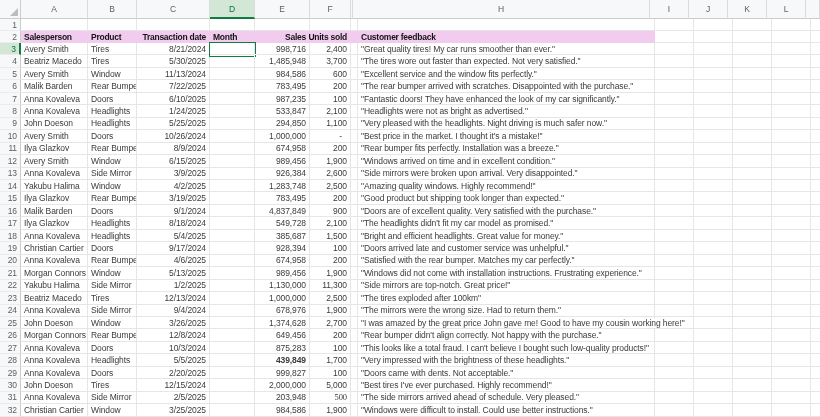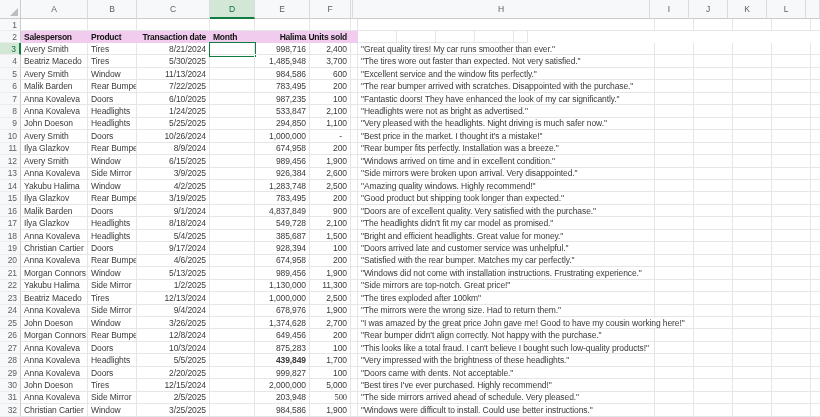--- a/index.html
+++ b/index.html
@@ -95,26 +95,29 @@
         <div class="cell pink" style="width: 49px;">
           <span class="txt">Product</span>
         </div>
         <div class="cell right pink" style="width: 73px;">
           <span class="txt">Transaction date</span>
         </div>
         <div class="cell pink" style="width: 45px;">
           <span class="txt">Month</span>
         </div>
         <div class="cell right pink" style="width: 55px;">
-          <span class="txt">Halima</span>
+          <span class="txt">Sales</span>
         </div>
         <div class="cell right pink" style="width: 41px;">
           <span class="txt">Units sold</span>
         </div>
         <div class="cell pink" style="width: 2px;"></div>
+        <div class="cell pink" style="width: 297px;">
+          <span class="txt">Customer feedback</span>
+        </div>
         <div class="cell" style="width: 39px;"></div>
         <div class="cell" style="width: 39px;"></div>
         <div class="cell" style="width: 39px;"></div>
         <div class="cell" style="width: 39px;"></div>
         <div class="cell" style="width: 14px;"></div>
       </div>
       <div class="row" style="height: 12.4667px;">
         <div class="gutter sel">3</div>
         <div class="cell" style="width: 67px;">
           <span class="txt">Avery Smith</span>

